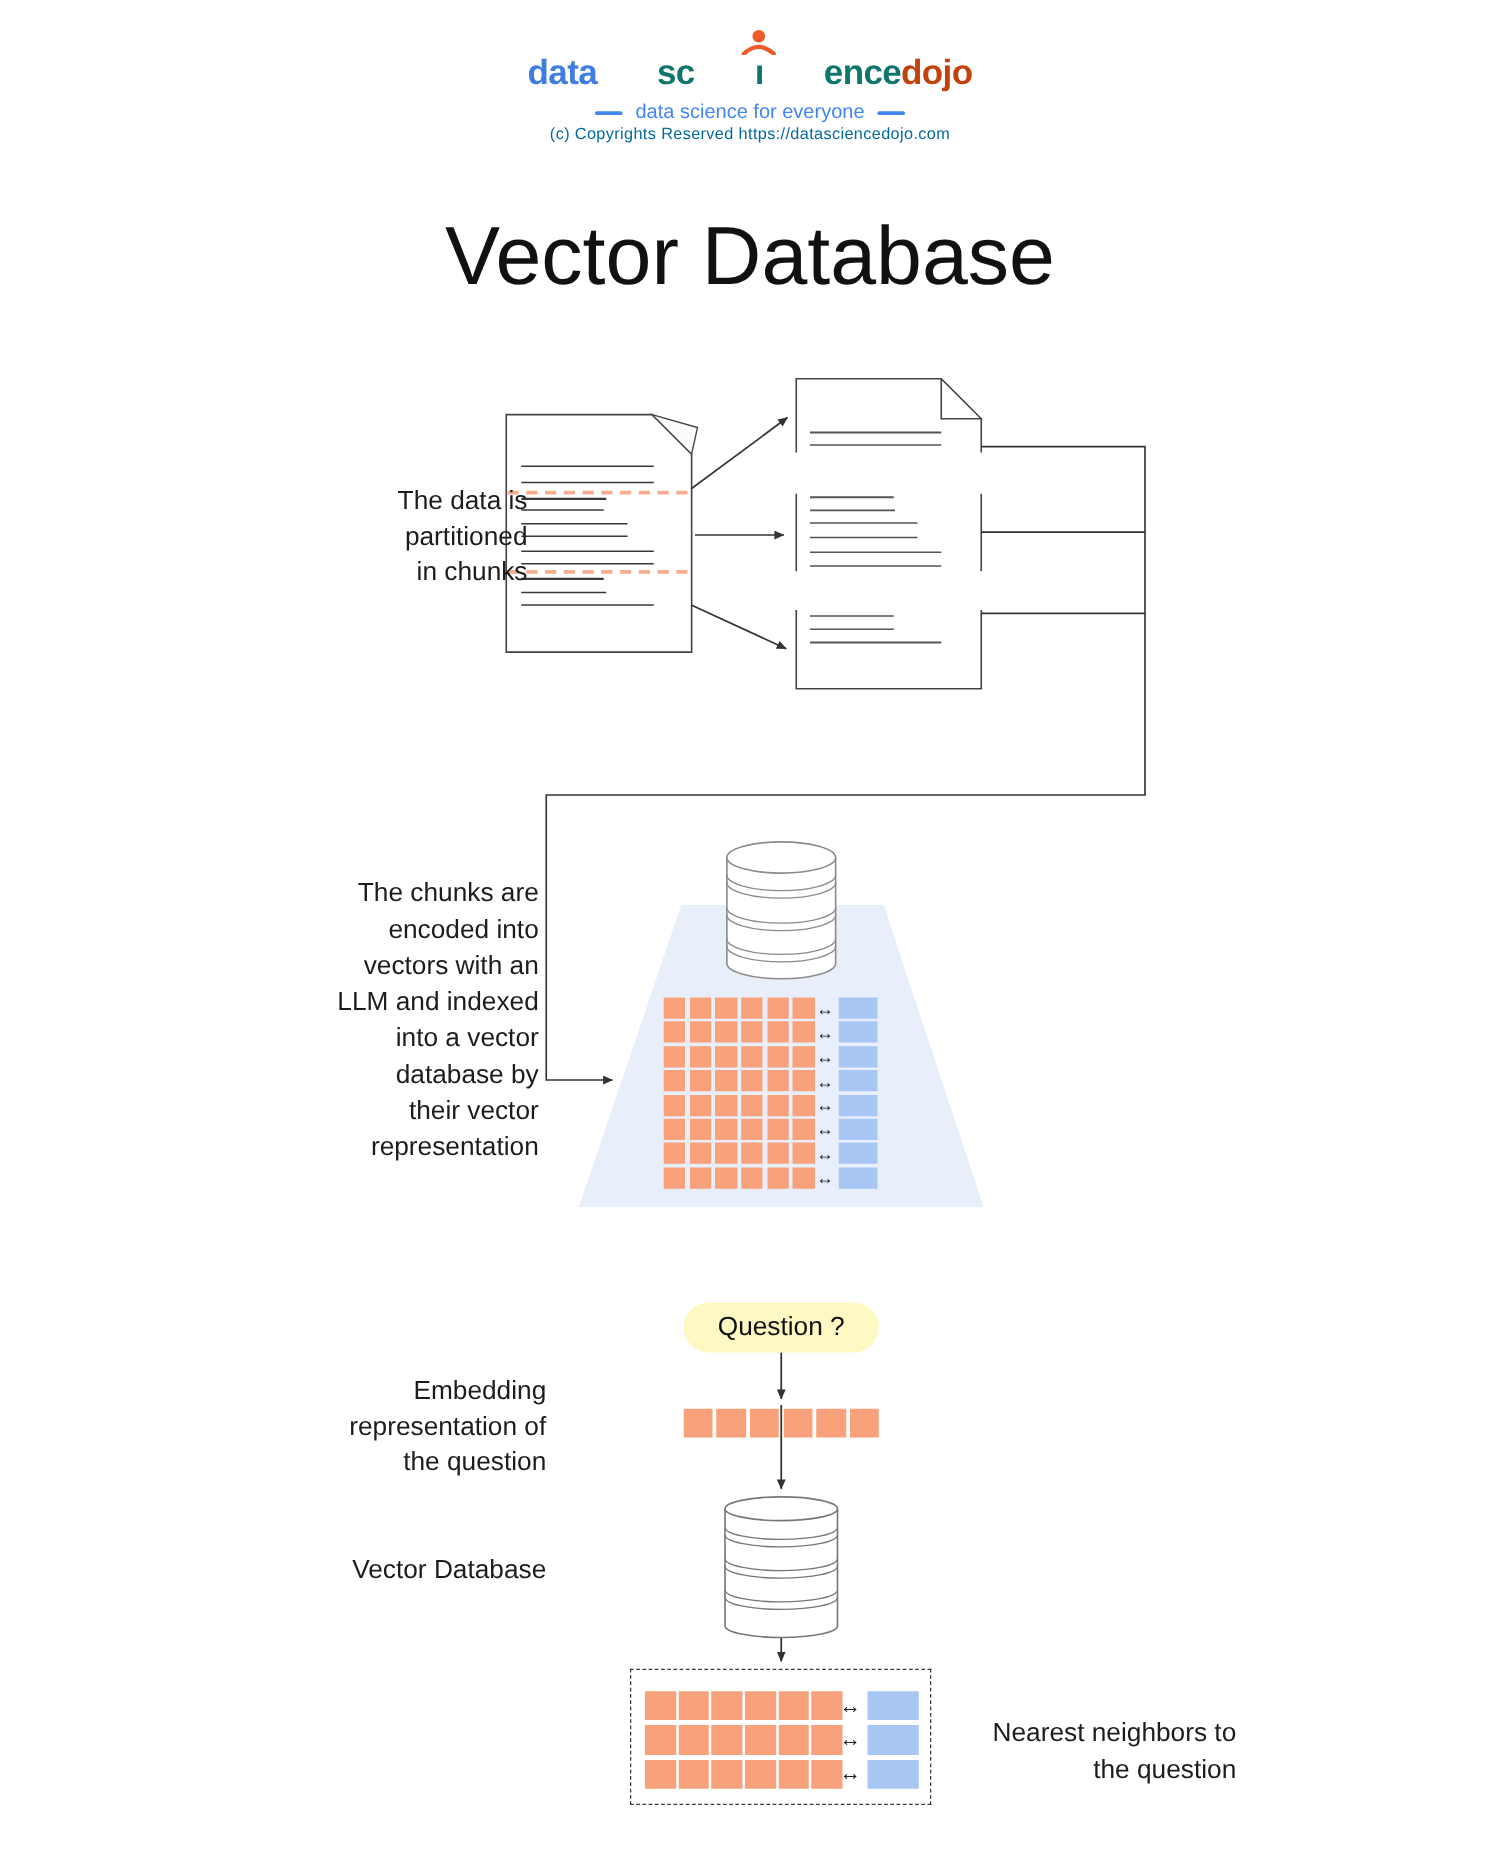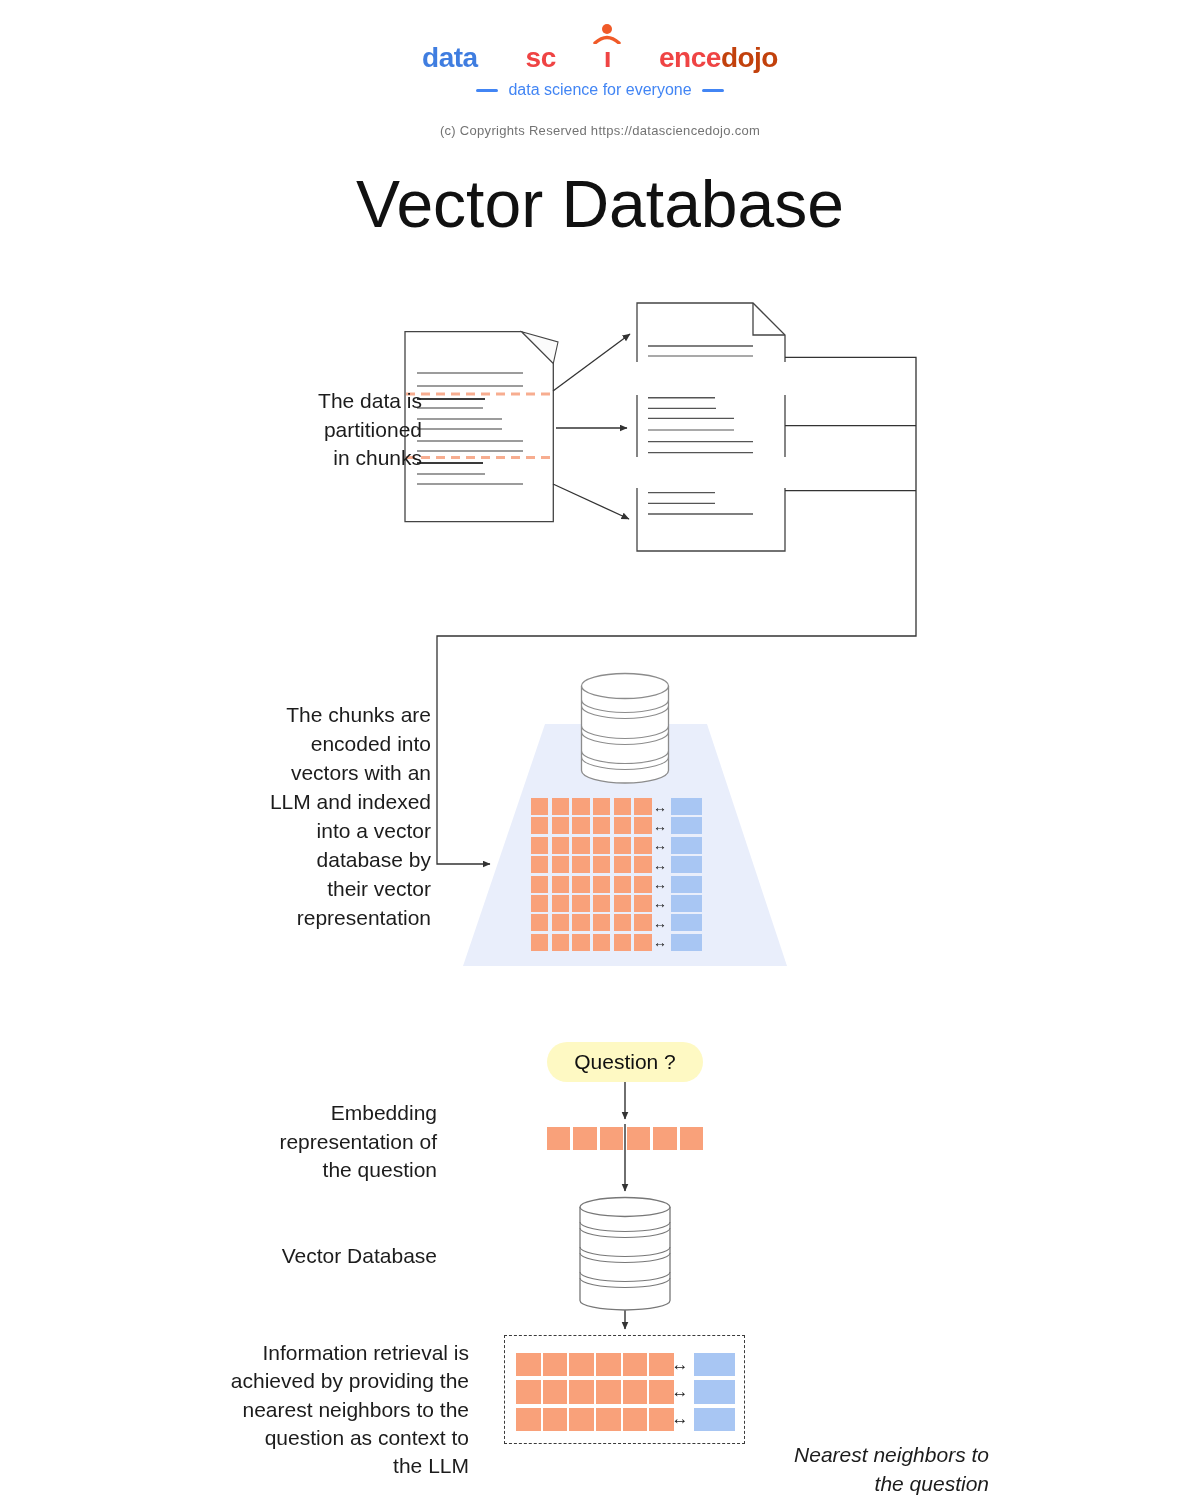--- a/index.html
+++ b/index.html
@@ -5,41 +5,41 @@
   html,body{margin:0;padding:0;background:#fff;}
   .canvas{position:relative;width:1200px;height:1500px;background:#fff;overflow:hidden;
           font-family:"Liberation Sans","DejaVu Sans",sans-serif;color:#1c1c1c;}
   .abs{position:absolute;}
 
   
   .header{left:0;top:38px;width:1200px;text-align:center;}
   .logo-line{display:flex;justify-content:center;align-items:baseline;
              font-size:28px;font-weight:bold;letter-spacing:-0.5px;line-height:40px;}
   .lg-blue{color:#3F7DE0;}
-  .lg-orange{color:#ef4444;margin-left:48px;}
+  .lg-orange{color:#0f766e;margin-left:48px;}
   .lg-gray{color:#c2410c;}
   .i-wrap{position:relative;display:inline-block;}
   .person-svg{position:absolute;left:50%;top:-14px;transform:translateX(-50%);}
   .tagline{margin-top:3px;display:flex;justify-content:center;align-items:center;gap:10px;
            color:#4285F4;font-size:16px;font-weight:500;}
   .tag-dash{display:inline-block;width:22px;height:3px;background:#4285F4;border-radius:2px;}
-  .copyright{margin-top:24px;font-size:13px;color:#737373;letter-spacing:0.3px;}
+  .copyright{margin-top:0;font-size:13px;color:#0369a1;letter-spacing:0.3px;}
 
   
   .page-title{left:0;top:166px;width:1200px;text-align:center;
               font-size:66px;font-weight:400;color:#111;}
 
   
   .note{font-size:21px;line-height:28.6px;text-align:right;white-space:pre-line;color:#1c1c1c;}
   .note-partition{left:222px;top:387px;width:200px;}
   .note-encoding{left:231px;top:700px;width:200px;line-height:29px;}
   .note-embedding{left:237px;top:1099px;width:200px;}
   .note-vectordb{left:237px;top:1242px;width:200px;}
   .note-retrieval{left:209px;top:1339px;width:260px;line-height:28.3px;}
-  .note-neighbors{left:787px;top:1441px;width:202px;font-style:italic;}
+  .note-neighbors{left:787px;top:1373px;width:202px;}
 
   
   .trapezoid{left:463px;top:724px;width:324px;height:242px;background:#E9EEFB;
              clip-path:polygon(82px 0px,244px 0px,324px 242px,0px 242px);}
 
   
   .pill{left:547px;top:1042px;width:156px;height:40px;border-radius:20px;background:#fef9c3;
         display:flex;align-items:center;justify-content:center;font-size:21px;color:#111;}
 
   
@@ -194,25 +194,20 @@
 vectors with an
 LLM and indexed
 into a vector
 database by
 their vector
 representation</div>
   <div class="abs note note-embedding">Embedding
 representation of
 the question</div>
   <div class="abs note note-vectordb">Vector Database</div>
-  <div class="abs note note-retrieval">Information retrieval is
-achieved by providing the
-nearest neighbors to the
-question as context to
-the LLM</div>
   <div class="abs note note-neighbors">Nearest neighbors to
 the question</div>
 
   <div class="abs grid orange grid-index">
       <div class="cell"></div>
       <div class="cell"></div>
       <div class="cell"></div>
       <div class="cell"></div>
       <div class="cell"></div>
       <div class="cell"></div>

